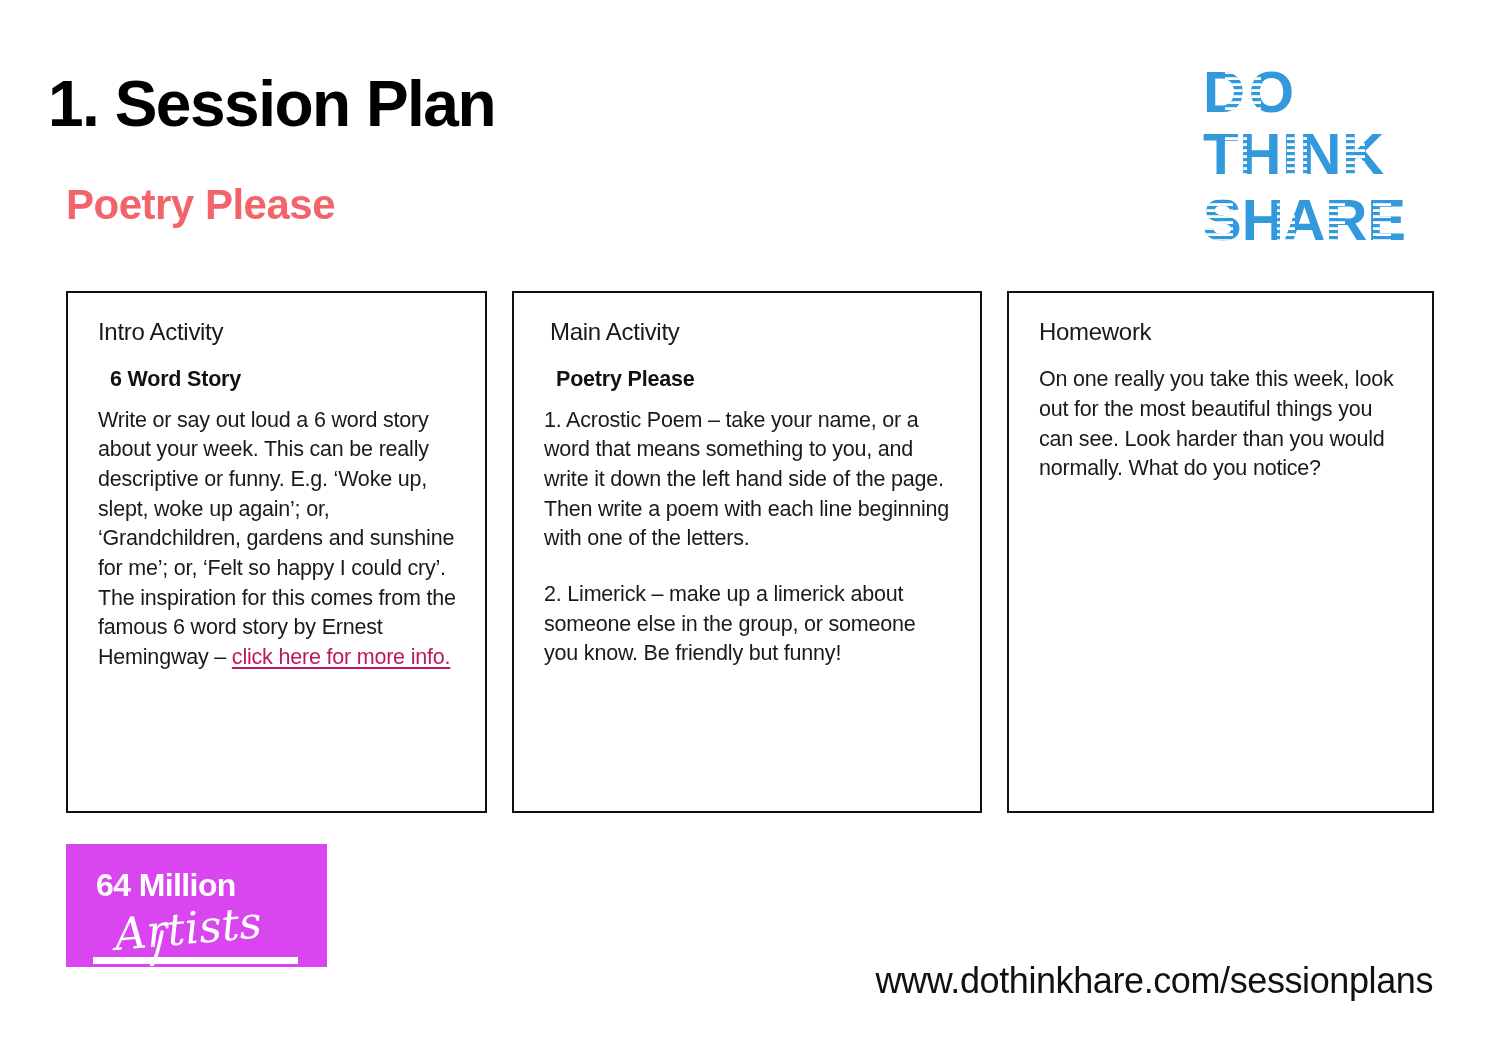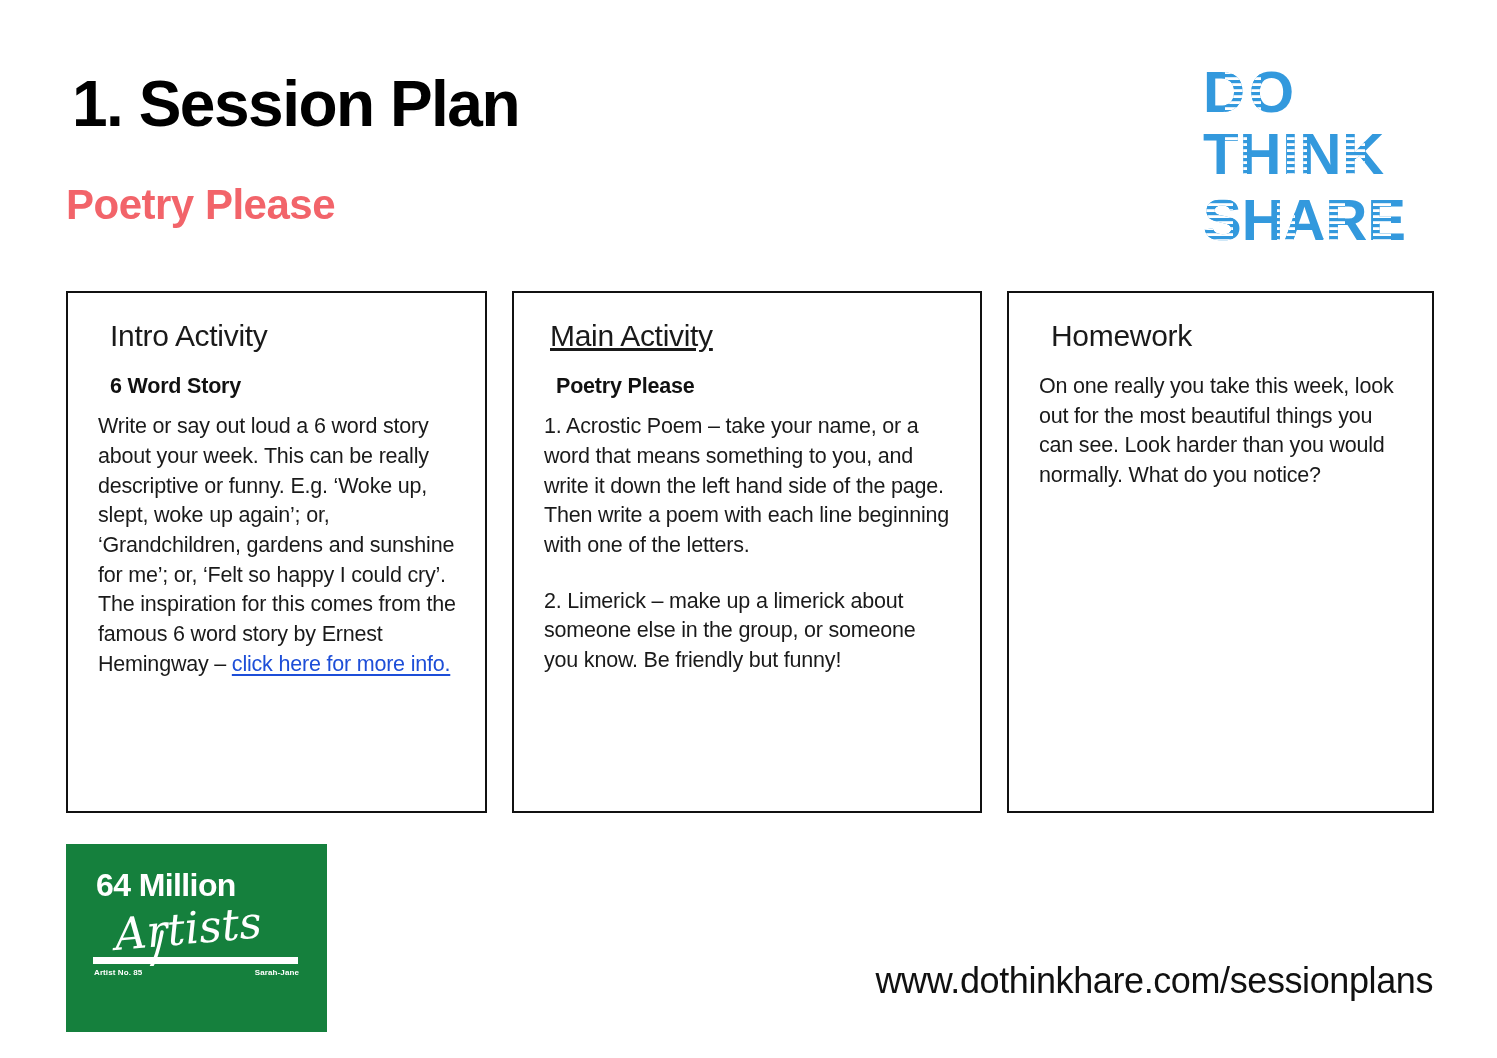--- a/index.html
+++ b/index.html
@@ -12,21 +12,21 @@
     height: 1058px;
     position: relative;
     font-family: "Liberation Sans", sans-serif;
     color: #1a1a1a;
     overflow: hidden;
   }
 
   
   .page-title {
     position: absolute;
-    left: 72px;
+    left: 48px;
     top: 72px;
     font-size: 64px;
     font-weight: bold;
     letter-spacing: -1.5px;
     color: #000000;
     line-height: 1.0;
     white-space: nowrap;
   }
   .page-subtitle {
     position: absolute;
@@ -65,28 +65,28 @@
     background: #ffffff;
     box-sizing: border-box;
     padding: 26px 28px 18px 30px;
     position: relative;
   }
   .card-1 { width: 421px; }
   .card-2 { width: 470px; }
   .card-3 { width: 427px; }
 
   .card-heading {
-    font-size: 30px;
+    font-size: 24px;
     font-weight: normal;
     letter-spacing: -0.3px;
     color: #1a1a1a;
-    margin: 0 0 20px 12px;
+    margin: 0 0 20px 0;
     line-height: 1.1;
   }
-  .card-2 .card-heading { margin-left: 6px; text-decoration: underline; }
+  .card-2 .card-heading { margin-left: 6px; }
 
   .body-strong {
     font-size: 21.5px;
     font-weight: bold;
     letter-spacing: -0.2px;
     line-height: 1.32;
     margin: 12px;
     color: #111111;
   }
   .body-text {
@@ -94,32 +94,32 @@
     font-weight: normal;
     letter-spacing: -0.2px;
     line-height: 1.38;
     margin: 0;
     color: #1a1a1a;
     white-space: pre-line;
   }
   .para-gap { height: 26px; }
 
   .inline-link {
-    color: #1d4ed8;
+    color: #be185d;
     text-underline-offset: 3px;
   }
 
   
   .artists-badge {
     position: absolute;
     left: 66px;
     top: 844px;
     width: 261px;
-    height: 188px;
-    background: #15803d;
+    height: 123px;
+    background: #d946ef;
     overflow: hidden;
   }
   .badge-title {
     position: absolute;
     left: 30px;
     top: 25px;
     font-size: 32px;
     font-weight: bold;
     color: #ffffff;
     letter-spacing: -0.6px;

